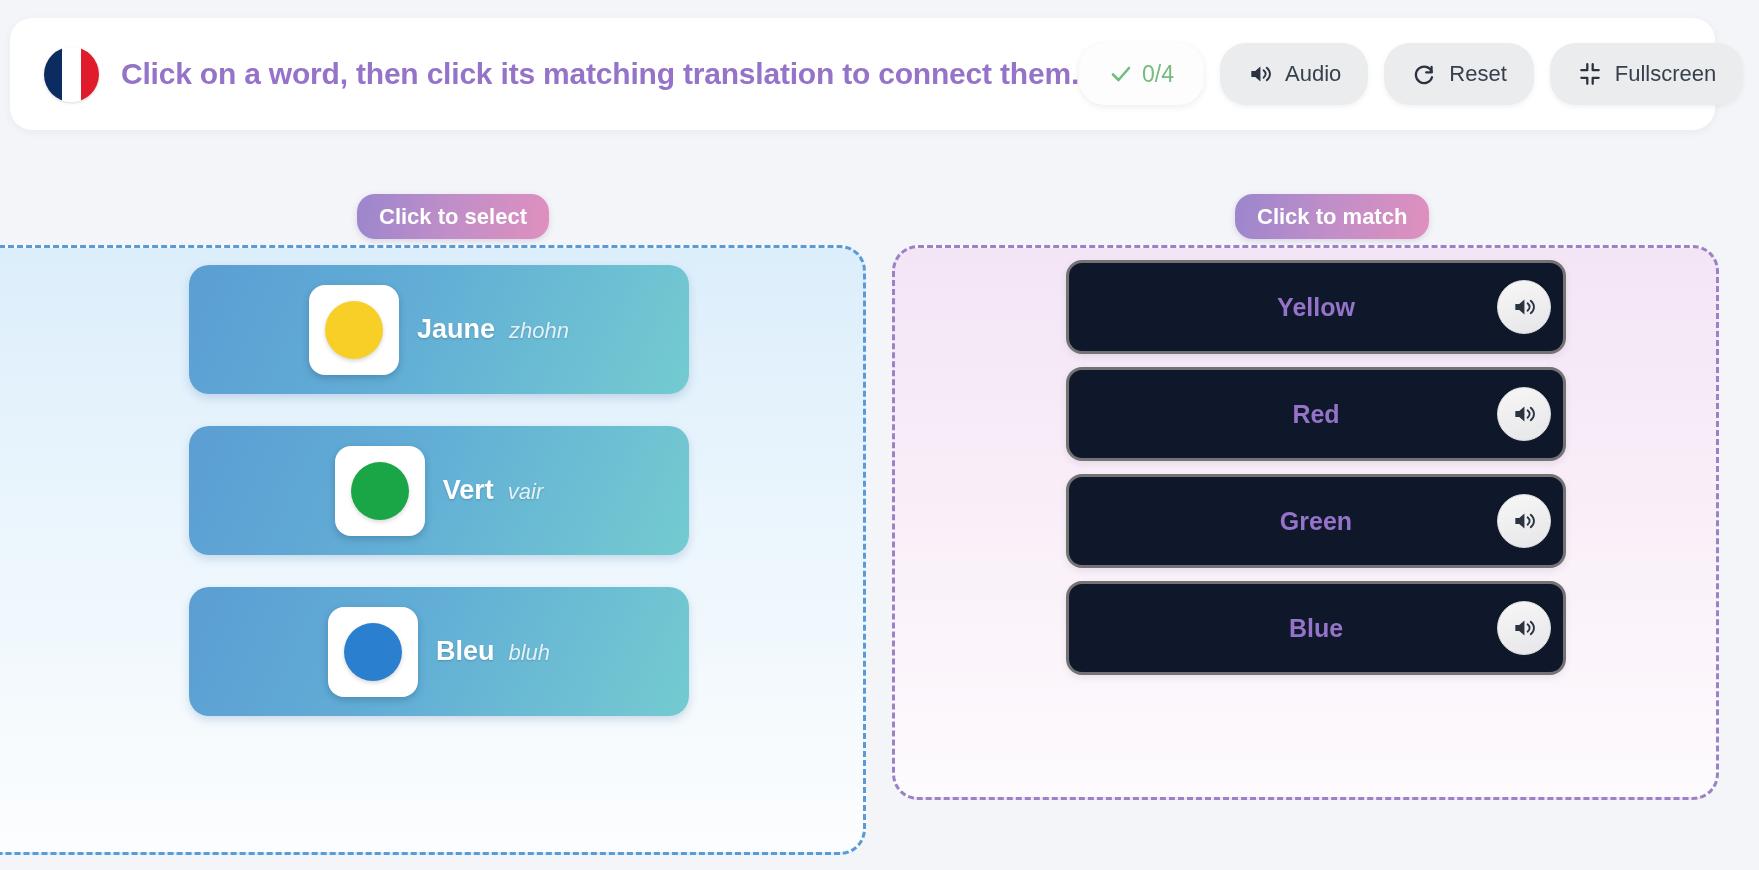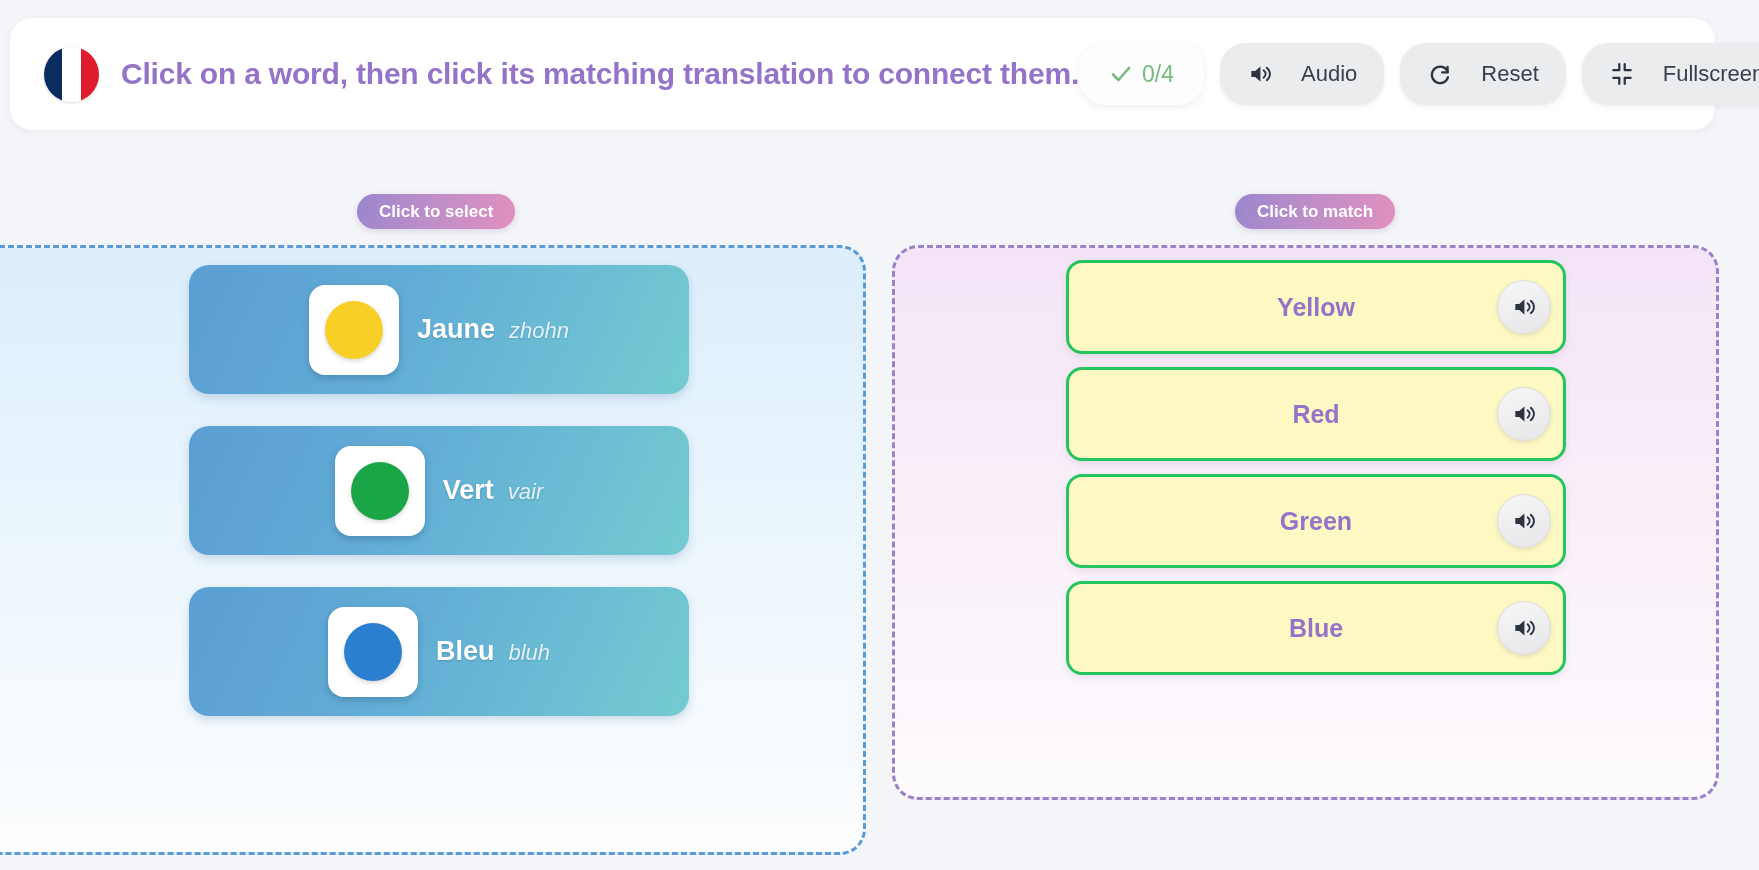--- a/index.html
+++ b/index.html
@@ -73,45 +73,45 @@
     box-shadow: 0 2px 7px rgba(40,50,80,0.09);
     color: #72bd7d;
     font-size: 23px;
     font-weight: normal;
   }
   .score-badge svg { display: block; }
 
   .tool-btn {
     display: flex;
     align-items: center;
-    gap: 28px;
+    gap: 12px;
     background: #ebecee;
     border: none;
     border-radius: 26px;
     height: 62px;
     padding: 0 27px;
     color: #39404d;
     font-size: 22px;
     font-family: "Liberation Sans", sans-serif;
     cursor: pointer;
     box-shadow: 0 2px 5px rgba(40,50,80,0.07);
   }
   .tool-btn svg { display: block; flex: 0 0 auto; }
 
   
   .pill {
     position: absolute;
-    height: 35px;
+    height: 45px;
     border-radius: 18px;
     display: flex;
     align-items: center;
     justify-content: center;
     padding: 0 22px;
     color: #ffffff;
-    font-size: 17px;
+    font-size: 22px;
     font-weight: bold;
     background: linear-gradient(100deg, #9b86cd 0%, #c08ec8 48%, #df90be 100%);
     box-shadow: 0 2px 6px rgba(120,90,160,0.22);
     white-space: nowrap;
   }
   .pill-left  { left: 357px; top: 194px; }
   .pill-right { left: 1235px; top: 194px; }
 
   
   .panel {
@@ -197,22 +197,22 @@
     left: 1066px;
     top: 260px;
     width: 500px;
     display: flex;
     flex-direction: column;
     gap: 13px;
   }
   .trans-card {
     position: relative;
     height: 94px;
-    background: #fef9c3;
-    border: 3px solid #22c55e;
+    background: #0f172a;
+    border: 3px solid #737373;
     border-radius: 16px;
     display: flex;
     align-items: center;
     justify-content: center;
     box-shadow: 0 3px 7px rgba(80,60,110,0.10);
     cursor: pointer;
   }
   .trans-label {
     color: #9473c8;
     font-size: 25px;

